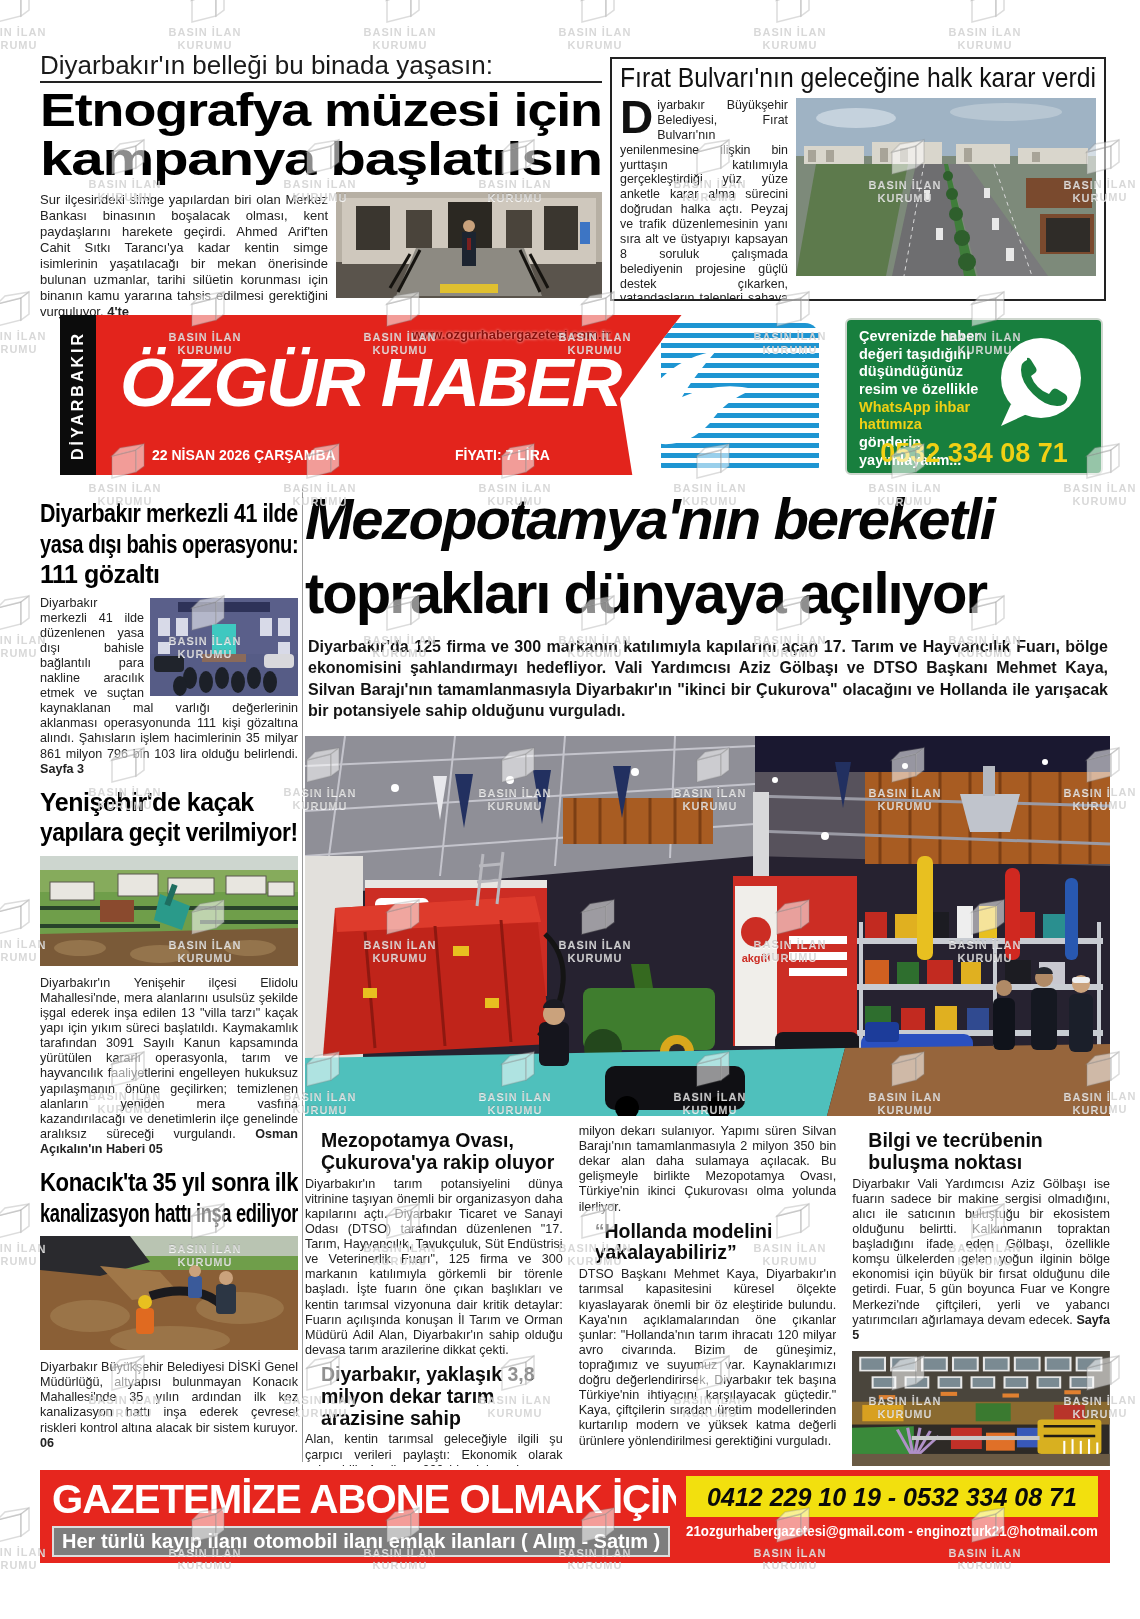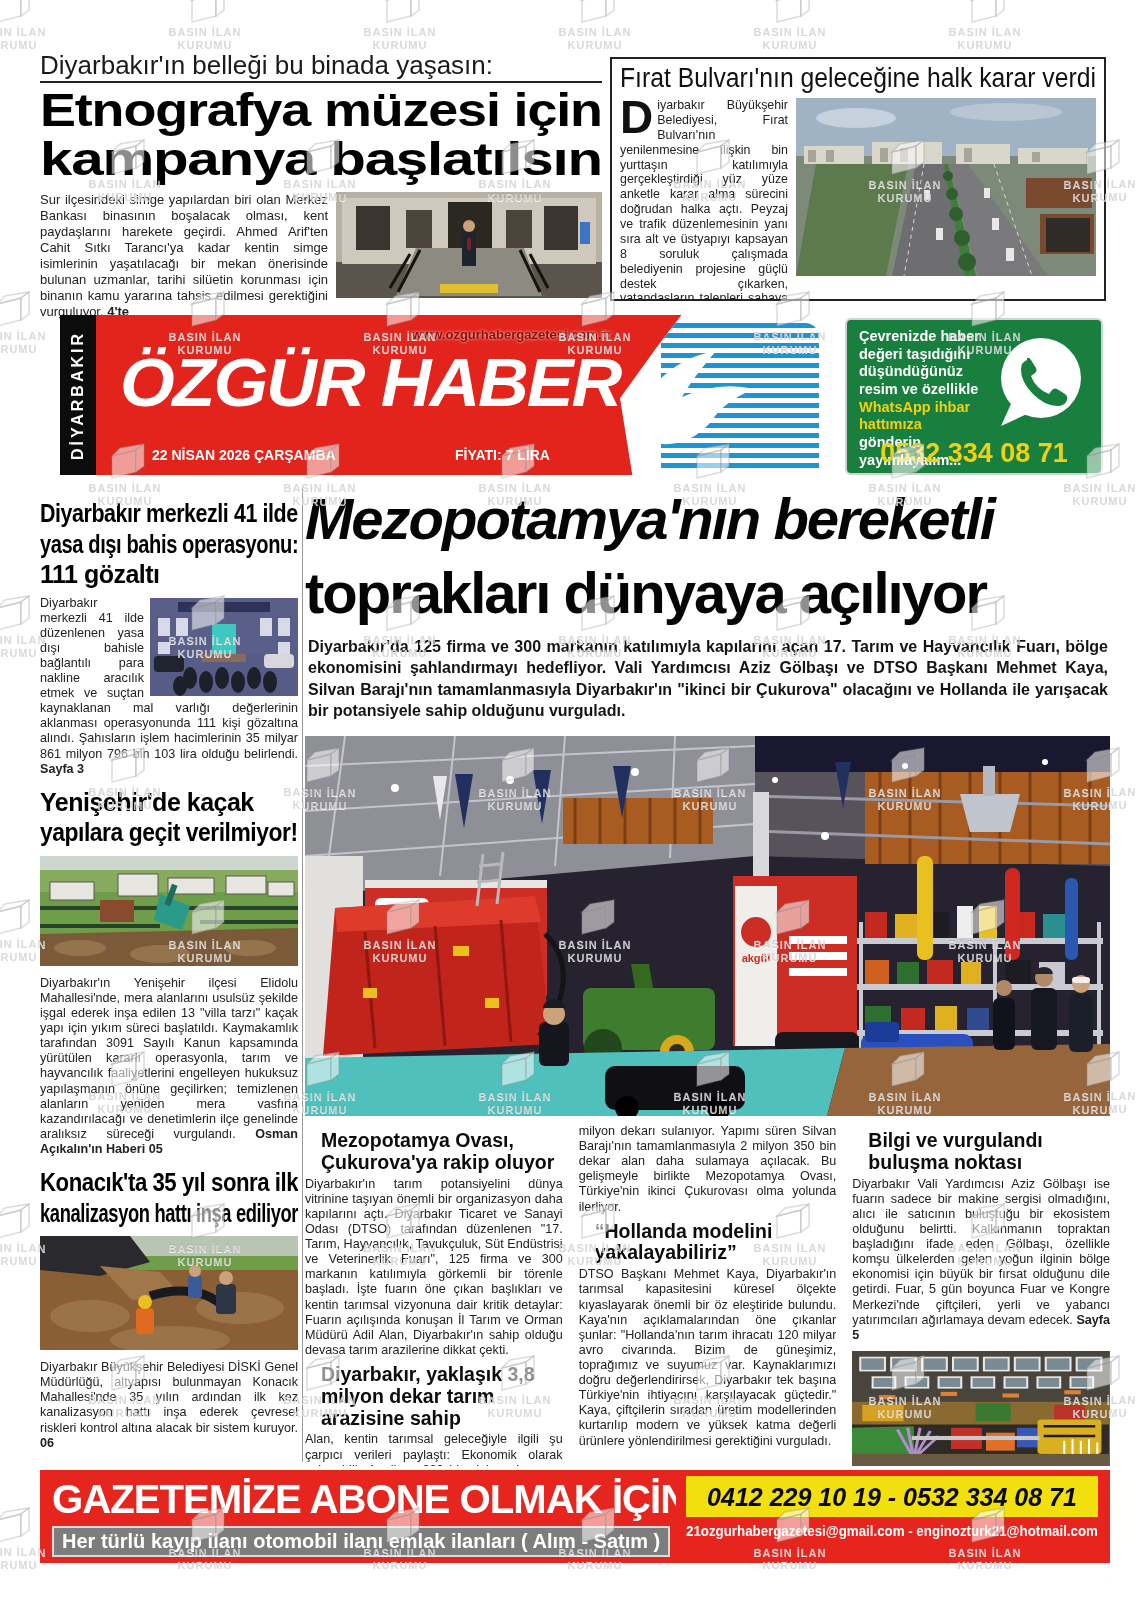--- a/index.html
+++ b/index.html
@@ -412,21 +412,21 @@
       <div class="col-body justify">Diyarbakır'ın tarım potansiyelini dünya vitrinine taşıyan önemli bir organizasyon daha kapılarını açtı. Diyarbakır Ticaret ve Sanayi Odası (DTSO) tarafından düzenlenen "17. Tarım, Hayvancılık, Tavukçuluk, Süt Endüstrisi ve Veterinerlik Fuarı", 125 firma ve 300 markanın katılımıyla görkemli bir törenle başladı. İşte fuarın öne çıkan başlıkları ve kentin tarımsal vizyonuna dair kritik detaylar: Fuarın açılışında konuşan İl Tarım ve Orman Müdürü Adil Alan, Diyarbakır'ın sahip olduğu devasa tarım arazilerine dikkat çekti.</div>
       <div class="col-sub">Diyarbakır, yaklaşık 3,8 milyon dekar tarım arazisine sahip</div>
       <div class="col-body justify">Alan, kentin tarımsal geleceğiyle ilgili şu çarpıcı verileri paylaştı: Ekonomik olarak sulanabilir 4 milyon 220 bin dekar alanın şu an 1,5</div>
     </div>
     <div class="col">
       <div class="col-body justify">milyon dekarı sulanıyor. Yapımı süren Silvan Barajı'nın tamamlanmasıyla 2 milyon 350 bin dekar alan daha sulamaya açılacak. Bu gelişmeyle birlikte Mezopotamya Ovası, Türkiye'nin ikinci Çukurovası olma yolunda ilerliyor.</div>
       <div class="col-sub">“Hollanda modelini yakalayabiliriz”</div>
       <div class="col-body justify">DTSO Başkanı Mehmet Kaya, Diyarbakır'ın tarımsal kapasitesini küresel ölçekte kıyaslayarak önemli bir öz eleştiride bulundu. Kaya'nın açıklamalarından öne çıkanlar şunlar: "Hollanda'nın tarım ihracatı 120 milyar avro civarında. Bizim de güneşimiz, toprağımız ve suyumuz var. Kaynaklarımızı doğru değerlendirirsek, Diyarbakır tek başına Türkiye'nin ihtiyacını karşılayacak güçtedir." Kaya, çiftçilerin sıradan üretim modellerinden kurtarılıp modern ve yüksek katma değerli ürünlere yönlendirilmesi gerektiğini vurguladı.</div>
     </div>
     <div class="col">
-      <div class="col-sub">Bilgi ve vurgulandı buluşma noktası</div>
+      <div class="col-sub">Bilgi ve tecrübenin buluşma noktası</div>
       <div class="col-body justify">
         <span>Diyarbakır Vali Yardımcısı Aziz Gölbaşı ise fuarın sadece bir makine sergisi olmadığını, alıcı ile satıcının buluştuğu bir ekosistem olduğunu belirtti. Kalkınmanın topraktan başladığını ifade eden Gölbaşı, özellikle komşu ülkelerden gelen yoğun ilginin bölge ekonomisi için büyük bir fırsat olduğunu dile getirdi. Fuar, 5 gün boyunca Fuar ve Kongre Merkezi'nde çiftçileri, yerli ve yabancı yatırımcıları ağırlamaya devam edecek.</span>
         <b>Sayfa 5</b>
       </div>
       <svg class="col3-photo" viewBox="0 0 250 142" preserveAspectRatio="none">
         <rect width="250" height="142" fill="#2e2a26"></rect>
         <rect width="250" height="62" fill="#4a453c"></rect>
         <g fill="#7a8a92" stroke="#e8e8e8" stroke-width="2">
           <rect x="8" y="8" width="24" height="16"></rect>
             <rect x="38" y="8" width="24" height="16"></rect>

